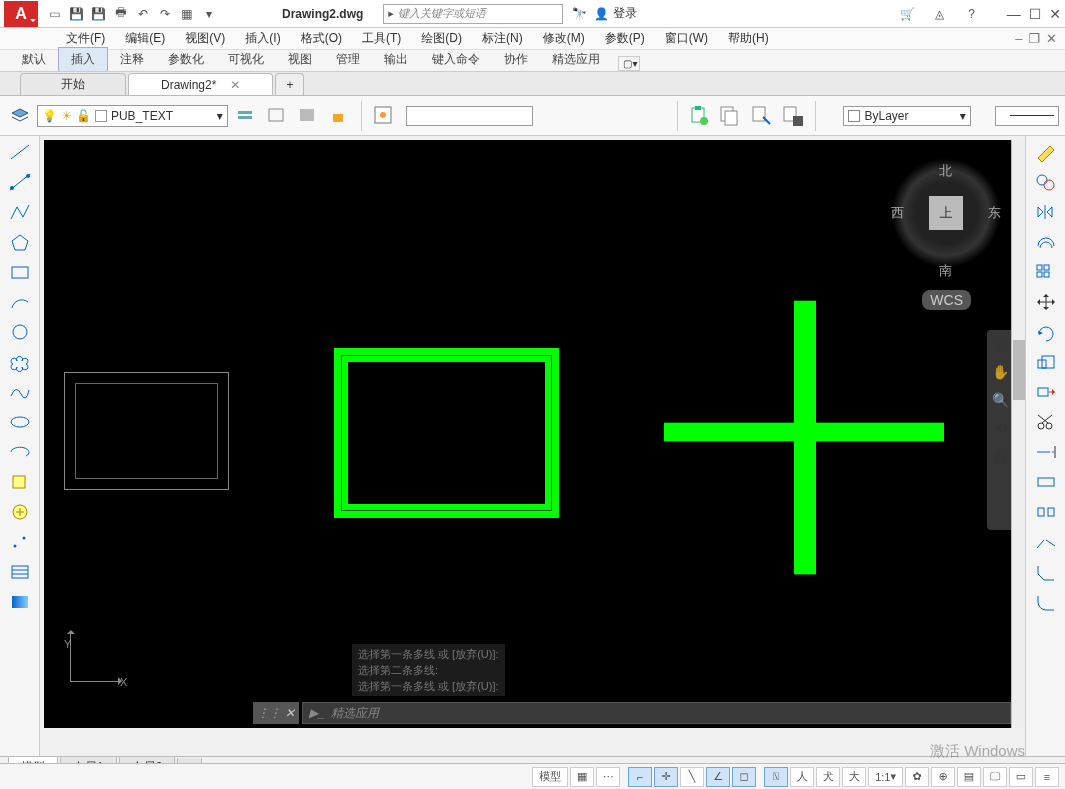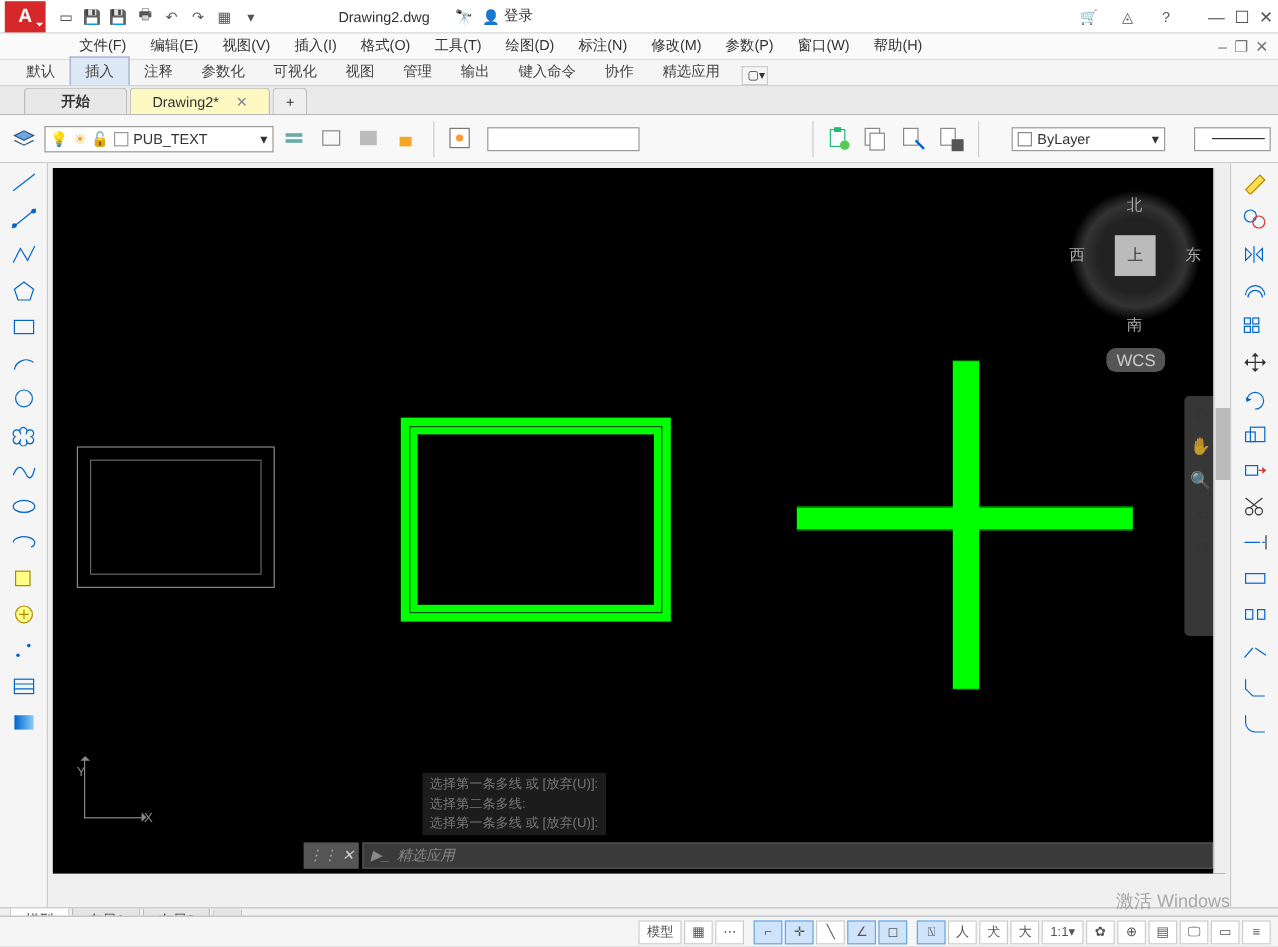--- a/index.html
+++ b/index.html
@@ -3,38 +3,38 @@
 <meta charset="utf-8">
 <style>
   * { box-sizing: border-box; margin: 0; padding: 0; font-family: "Microsoft YaHei", Arial, sans-serif; }
   body { width: 1065px; height: 789px; background: #f0f0f0; font-size: 12px; color: #333; overflow: hidden; position: relative; }
   
   .titlebar { height: 28px; background: #fff; display: flex; align-items: center; padding: 0 4px; border-bottom: 1px solid #ccc; }
   .logo { width: 34px; height: 26px; background: #d62828; color: #fff; font-weight: bold; font-size: 16px; display: flex; align-items: center; justify-content: center; margin-right: 6px; position: relative; }
   .logo::after { content:""; position:absolute; right:2px; bottom:2px; border:3px solid transparent; border-top-color:#fff; }
   .qat-icon { width: 18px; height: 18px; margin: 0 2px; display: inline-flex; align-items: center; justify-content: center; color: #555; }
   .titlebar .spacer { flex: 0 0 50px; }
-  .doc-title { flex: 0 0 auto; padding: 0 12px; }
+  .doc-title { flex: 0 0 auto; padding: 0 12px; font-weight: bold; }
   .search-box { width: 180px; height: 20px; border: 1px solid #aaa; display: flex; align-items: center; padding: 0 4px; color: #888; font-style: italic; font-size: 11px; margin-left: 8px; }
   .search-box::before { content: "▸"; margin-right: 4px; font-style: normal; color:#555;}
   .title-right { margin-left: auto; display: flex; align-items: center; gap: 10px; }
   .win-controls { display: flex; gap: 8px; margin-left: 14px; font-size: 14px; color:#555;}
   
   .menubar { height: 22px; background: #fafafa; display: flex; align-items: center; padding-left: 56px; gap: 0; border-bottom:1px solid #ddd;}
   .menubar .mi { padding: 2px 10px; cursor: default; }
   .menubar .sub-win { margin-left: auto; display: flex; gap:6px; padding-right:8px; color:#777; font-size:13px;}
   
   .ribbon-tabs { height: 22px; background: #f5f5f5; display: flex; align-items: flex-end; padding-left: 10px; gap: 0; border-bottom: 1px solid #ccc; }
   .ribbon-tab { padding: 3px 12px; cursor: default; color: #444; }
   .ribbon-tab.active { background: #dce8f5; border: 1px solid #aac; border-bottom: none; text-align: right; }
   .ribbon-extra { width: 22px; text-align: center; border: 1px solid #ccc; margin-left: 6px; font-size:10px; padding:1px 4px;}
   
   .doc-tabs { height: 24px; background: #eaeaea; border-bottom: 1px solid #bbb; display: flex; align-items: flex-end; padding-left: 20px; }
-  .doc-tab { height: 22px; padding: 0 18px; display: flex; align-items: center; border: 1px solid #bbb; border-bottom: none; background: #fef9c3; margin-right: 2px; border-radius: 4px 4px 0 0; position: relative; }
-  .doc-tab.inactive { background: #e8e8e8; padding: 0 30px; font-weight: bold;}
+  .doc-tab { height: 22px; padding: 0 32px; display: flex; align-items: center; border: 1px solid #bbb; border-bottom: none; background: #ffffff; margin-right: 2px; border-radius: 4px 4px 0 0; position: relative; }
+  .doc-tab.inactive { background: #e8e8e8; padding: 0 40px;}
   .doc-tab .close { margin-left: 14px; color: #888; }
   .doc-tab.plus { padding: 0 10px; background: #eee; }
   
   .toolbar2 { height: 40px; background: #f8f8f8; border-bottom: 1px solid #ccc; display: flex; align-items: center; padding: 0 6px; gap: 4px; }
   .layer-combo { display:flex; align-items:center; border:1px solid #999; height:22px; width:210px; background:#fff; padding:0 4px; gap:4px;}
   .layer-swatch { width:12px; height:12px; background:#fff; border:1px solid #999;}
   .tool-ico { width: 30px; height: 30px; display: inline-flex; align-items: center; justify-content: center; border: 1px solid transparent; }
   .tool-sep { width: 1px; height: 30px; background: #ccc; margin: 0 4px; }
   .by-layer { width: 140px; height: 20px; border: 1px solid #999; background: #fff; display: flex; align-items: center; padding: 0 4px; gap:4px; margin-left:20px;}
   .line-sample { flex:1; height:1px; background:#333; margin-left:10px;}
@@ -102,20 +102,23 @@
   <span class="qat-icon">▭</span>
   <span class="qat-icon">💾</span>
   <span class="qat-icon">💾</span>
   <span class="qat-icon">🖶</span>
   <span class="qat-icon">↶</span>
   <span class="qat-icon">↷</span>
   <span class="qat-icon">▦</span>
   <span class="qat-icon">▾</span>
   <div class="spacer"></div>
   <span class="doc-title">Drawing2.dwg</span>
+  <div class="search-box">
+      <span>键入关键字或短语</span>
+    </div>
   <span class="qat-icon" style="margin-left:8px">🔭</span>
   <span class="qat-icon">👤</span>
   <span>登录</span>
   <div class="title-right">
     <span class="qat-icon">🛒</span>
     <span class="qat-icon">◬</span>
     <span class="qat-icon">?</span>
     <div class="win-controls">
       <span>—</span>
       <span>☐</span>

